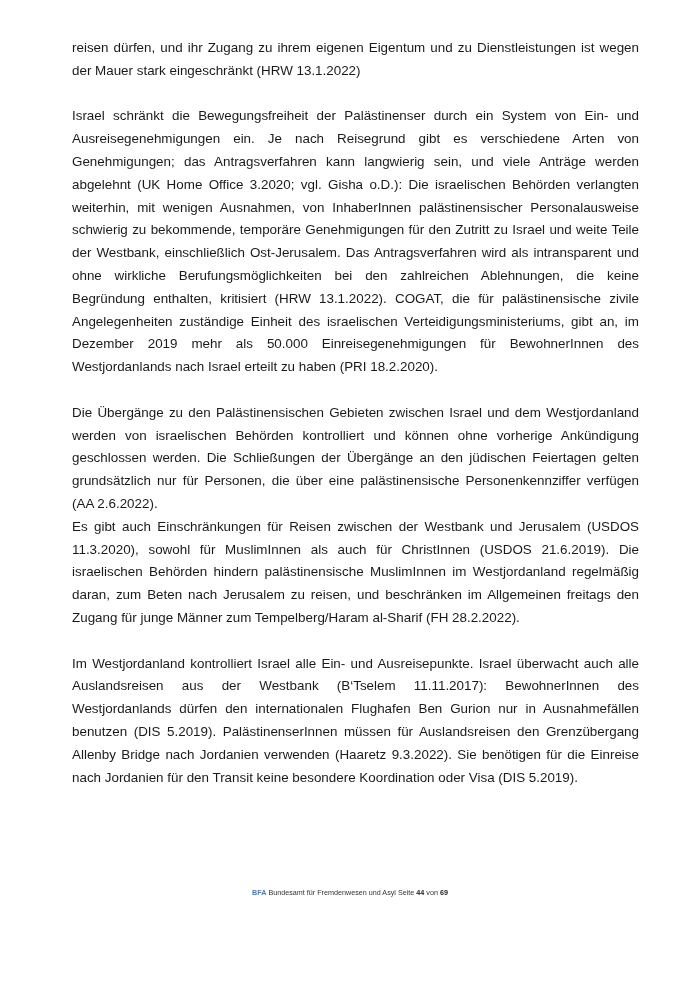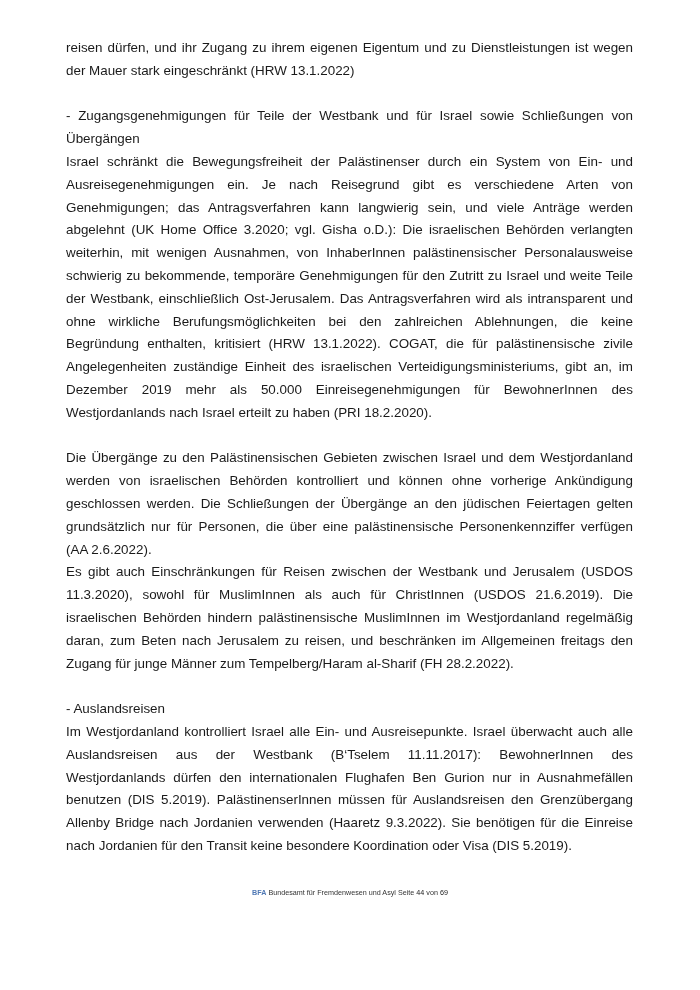--- a/index.html
+++ b/index.html
@@ -10,21 +10,21 @@
     body {
       width: 700px;
       height: 990px;
       position: relative;
       overflow: hidden;
       font-family: "Liberation Sans", sans-serif;
       color: #1a1a1a;
     }
     .page {
       position: absolute;
-      left: 66px;
+      left: 72px;
       top: 37px;
       width: 567px;
     }
     .para {
       margin: 0;
       font-size: 13.4px;
       line-height: 22.8px;
       text-align: justify;
       text-align-last: left;
     }
@@ -38,35 +38,33 @@
       top: 888px;
       text-align: center;
       font-size: 7.2px;
       color: #333333;
       line-height: 10px;
     }
     .footer .brand {
       color: #4f78b4;
     }
     .footer .num {
-      font-weight: normal;
+      font-weight: bold;
       color: #1a1a1a;
     }
   </style>
 </head>
 <body>
 
 <div class="page">
   <p class="para">reisen dürfen, und ihr Zugang zu ihrem eigenen Eigentum und zu Dienstleistungen ist wegen der Mauer stark eingeschränkt (HRW 13.1.2022)</p>
   <div class="gap"></div>
-  <p class="para">- Zugangsgenehmigungen für Teile der Westbank und für Israel sowie Schließungen von Übergängen</p>
   <p class="para">Israel schränkt die Bewegungsfreiheit der Palästinenser durch ein System von Ein- und Ausreisegenehmigungen ein. Je nach Reisegrund gibt es verschiedene Arten von Genehmigungen; das Antragsverfahren kann langwierig sein, und viele Anträge werden abgelehnt (UK Home Office 3.2020; vgl. Gisha o.D.): Die israelischen Behörden verlangten weiterhin, mit wenigen Ausnahmen, von InhaberInnen palästinensischer Personalausweise schwierig zu bekommende, temporäre Genehmigungen für den Zutritt zu Israel und weite Teile der Westbank, einschließlich Ost-Jerusalem. Das Antragsverfahren wird als intransparent und ohne wirkliche Berufungsmöglichkeiten bei den zahlreichen Ablehnungen, die keine Begründung enthalten, kritisiert (HRW 13.1.2022). COGAT, die für palästinensische zivile Angelegenheiten zuständige Einheit des israelischen Verteidigungsministeriums, gibt an, im Dezember 2019 mehr als 50.000 Einreisegenehmigungen für BewohnerInnen des Westjordanlands nach Israel erteilt zu haben (PRI 18.2.2020).</p>
   <div class="gap"></div>
   <p class="para">Die Übergänge zu den Palästinensischen Gebieten zwischen Israel und dem Westjordanland werden von israelischen Behörden kontrolliert und können ohne vorherige Ankündigung geschlossen werden. Die Schließungen der Übergänge an den jüdischen Feiertagen gelten grundsätzlich nur für Personen, die über eine palästinensische Personenkennziffer verfügen (AA 2.6.2022).</p>
   <p class="para">Es gibt auch Einschränkungen für Reisen zwischen der Westbank und Jerusalem (USDOS 11.3.2020), sowohl für MuslimInnen als auch für ChristInnen (USDOS 21.6.2019). Die israelischen Behörden hindern palästinensische MuslimInnen im Westjordanland regelmäßig daran, zum Beten nach Jerusalem zu reisen, und beschränken im Allgemeinen freitags den Zugang für junge Männer zum Tempelberg/Haram al-Sharif (FH 28.2.2022).</p>
   <div class="gap"></div>
-  <p class="para">- Auslandsreisen</p>
   <p class="para">Im Westjordanland kontrolliert Israel alle Ein- und Ausreisepunkte. Israel überwacht auch alle Auslandsreisen aus der Westbank (B‘Tselem 11.11.2017): BewohnerInnen des Westjordanlands dürfen den internationalen Flughafen Ben Gurion nur in Ausnahmefällen benutzen (DIS 5.2019). PalästinenserInnen müssen für Auslandsreisen den Grenzübergang Allenby Bridge nach Jordanien verwenden (Haaretz 9.3.2022). Sie benötigen für die Einreise nach Jordanien für den Transit keine besondere Koordination oder Visa (DIS 5.2019).</p>
 </div>
 
 <div class="footer">
   <span class="brand" style="color: rgb(79, 120, 180); font-weight: bold;">BFA</span><span> Bundesamt für Fremdenwesen und Asyl Seite </span><span class="num">44</span><span> von </span><span class="num">69</span>
 </div>
 
 </body></html>

